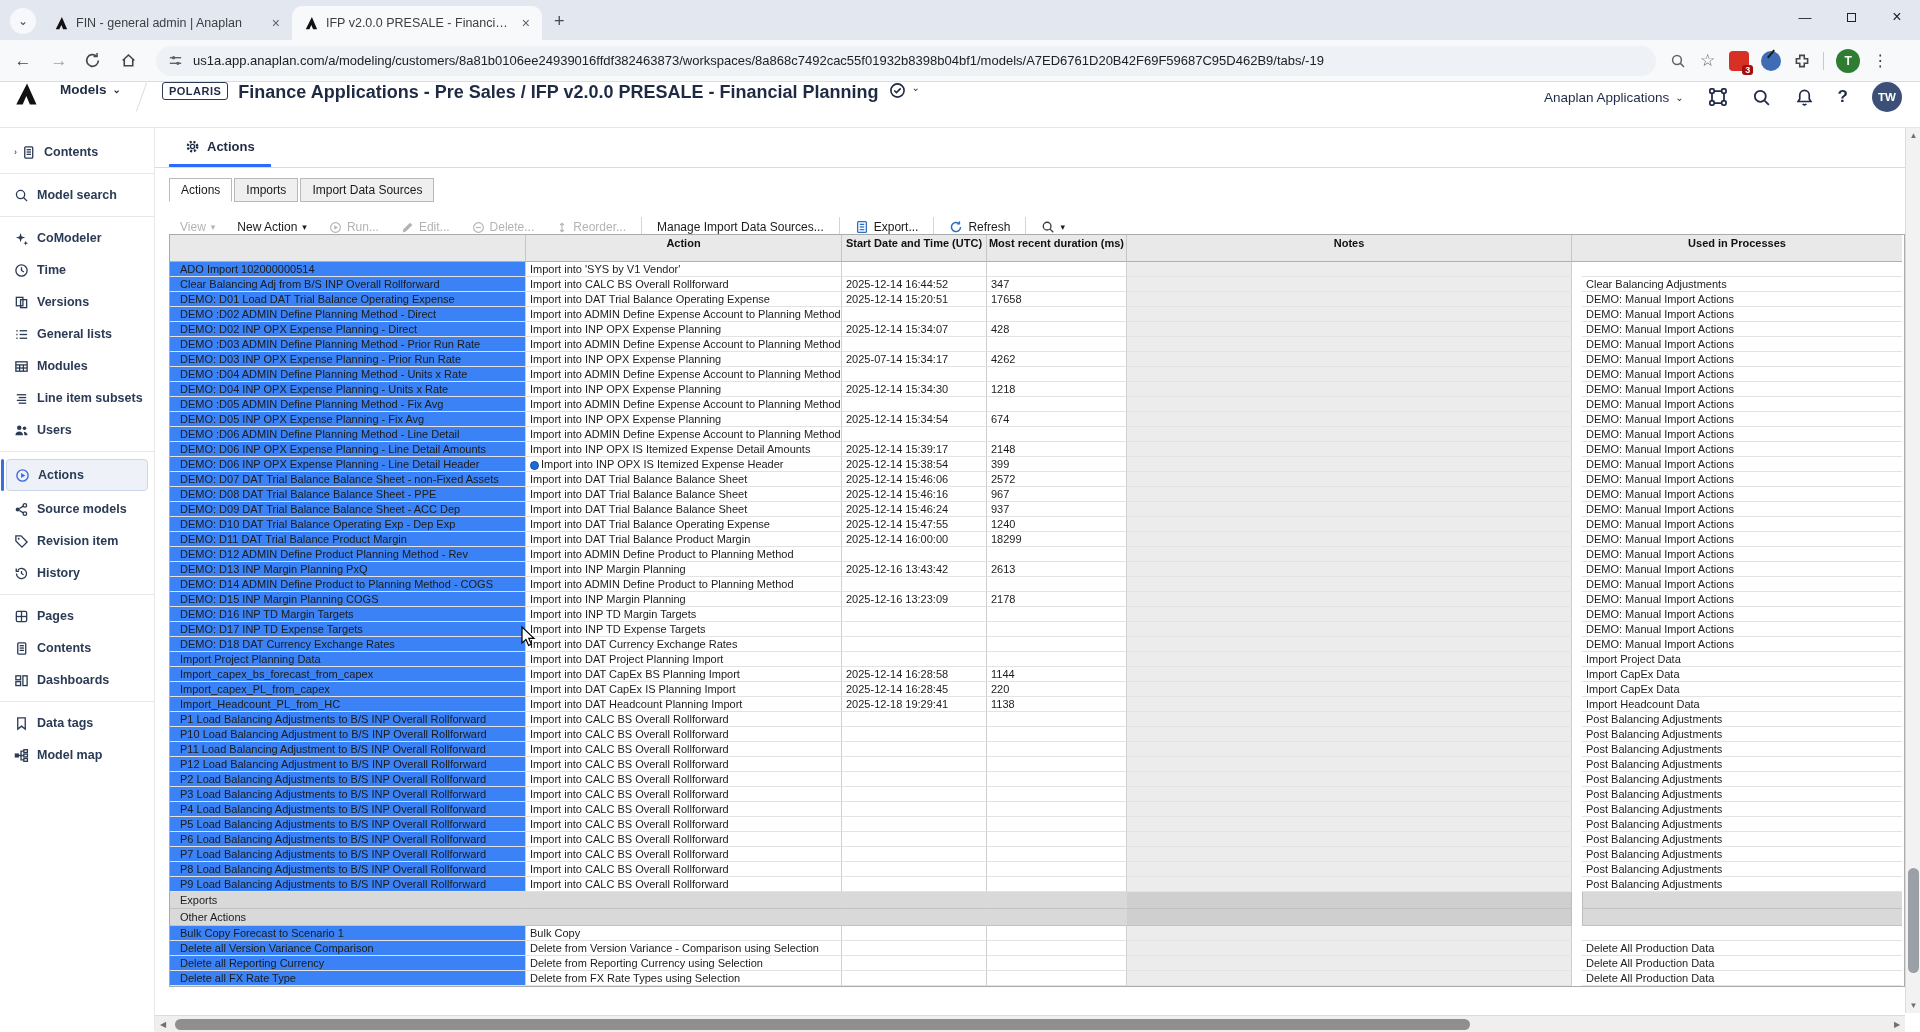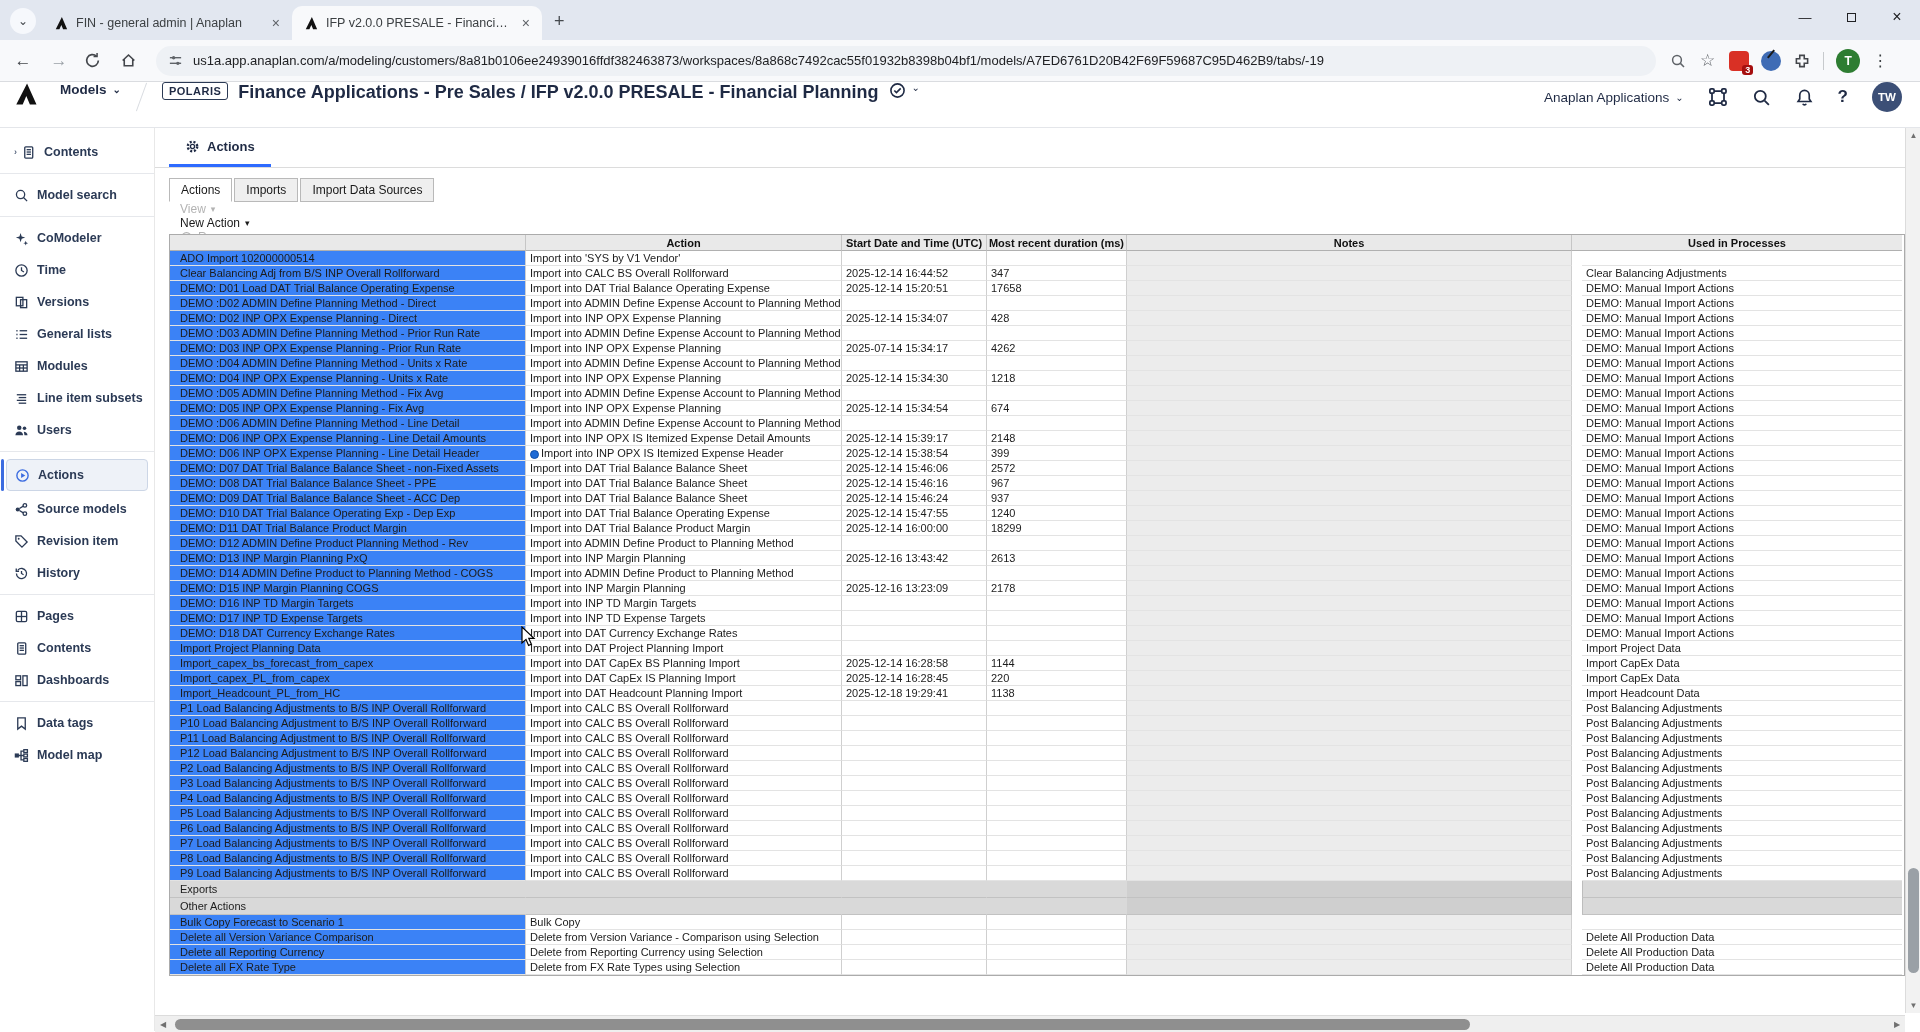--- a/index.html
+++ b/index.html
@@ -60,30 +60,30 @@
 
   .content { flex:1; position:relative; background:#fff; overflow:hidden; }
 
   .modtabs { height:40px; border-bottom:1px solid #dcdcdc; display:flex; align-items:stretch; padding-left:14px; }
   .modtab { display:flex; align-items:center; gap:7px; padding:0 16px; font-size:13px; font-weight:700; color:#1f2a44; border-bottom:3px solid #2e6bff; cursor:pointer; }
 
   .subtabs { display:flex; align-items:flex-end; padding:8px 0 0 14px; height:34px; }
   .stab { font-size:12px; color:#1a1a1a; background:#efefef; border:1px solid #b9b9b9; padding:4px 11px; cursor:pointer; margin-right:2px; }
   .stab.active { background:#fff; border-bottom-color:#fff; font-weight:400; position:relative; }
 
-  .toolbar { display:flex; align-items:flex-start; height:32px; padding-left:14px; gap:0; font-size:12px; color:#1a1a1a;flex-direction:column; }
+  .toolbar { display:flex; align-items:flex-end; height:32px; padding-left:14px; gap:0; font-size:12px; color:#1a1a1a; }
   .tbtn { display:flex; align-items:center; gap:5px; padding:0 11px; cursor:pointer; white-space:nowrap; }
   .tbtn.disabled { color:#b3b3b3; cursor:default; }
   .tbtn .caret { font-size:9px; }
   .tsep { width:1px; height:17px; background:#d5d5d5; margin:0 4px; }
 
   
   .tablewrap { margin-left:14px; width:1736px; border:1px solid #ababab; position:relative; }
   .trow, .thead { display:grid; grid-template-columns:356px 316px 145px 140px 445px 330px; }
-  .thead .hc { background:#e9e9e9; font-size:11px; font-weight:bold; color:#111; text-align:center; height:16px; line-height:16px; border-right:1px solid #c6c6c6; border-bottom:1px solid #b0b0b0; overflow:hidden; white-space:nowrap; }
+  .thead .hc { background:#e9e9e9; font-size:11px; font-weight:bold; color:#111; text-align:center; height:27px; line-height:16px; border-right:1px solid #c6c6c6; border-bottom:1px solid #b0b0b0; overflow:hidden; white-space:nowrap; }
   .thead .hc:last-child { border-right:none; }
   .cell { font-size:11px; color:#1c1c1c; height:15px; line-height:14px; padding:0 4px; border-right:1px solid #cfcfcf; border-bottom:1px solid #e3e3e3; white-space:nowrap; overflow:hidden; background:#fff; }
   .cell:last-child { border-right:none;margin-left:10px; }
   .c-name { background:#3b82f6; padding-left:10px; }
   .c-notes { background:#ececec; }
   .grow .cell { background:#d9d9d9; border-right-color:transparent; border-bottom:1px solid #c2c2c2; height:17px; line-height:16px; }
   .grow .c-notes { background:#cfcfcf; border-right-color:#bdbdbd; }
   .grow .c-used { border-left:1px solid #bdbdbd; }
   .marker { display:inline-block; width:9px; height:9px; border-radius:50%; background:#1f6bd6; border:1px solid #0f4ea8; margin-right:2px; vertical-align:middle; }
 

